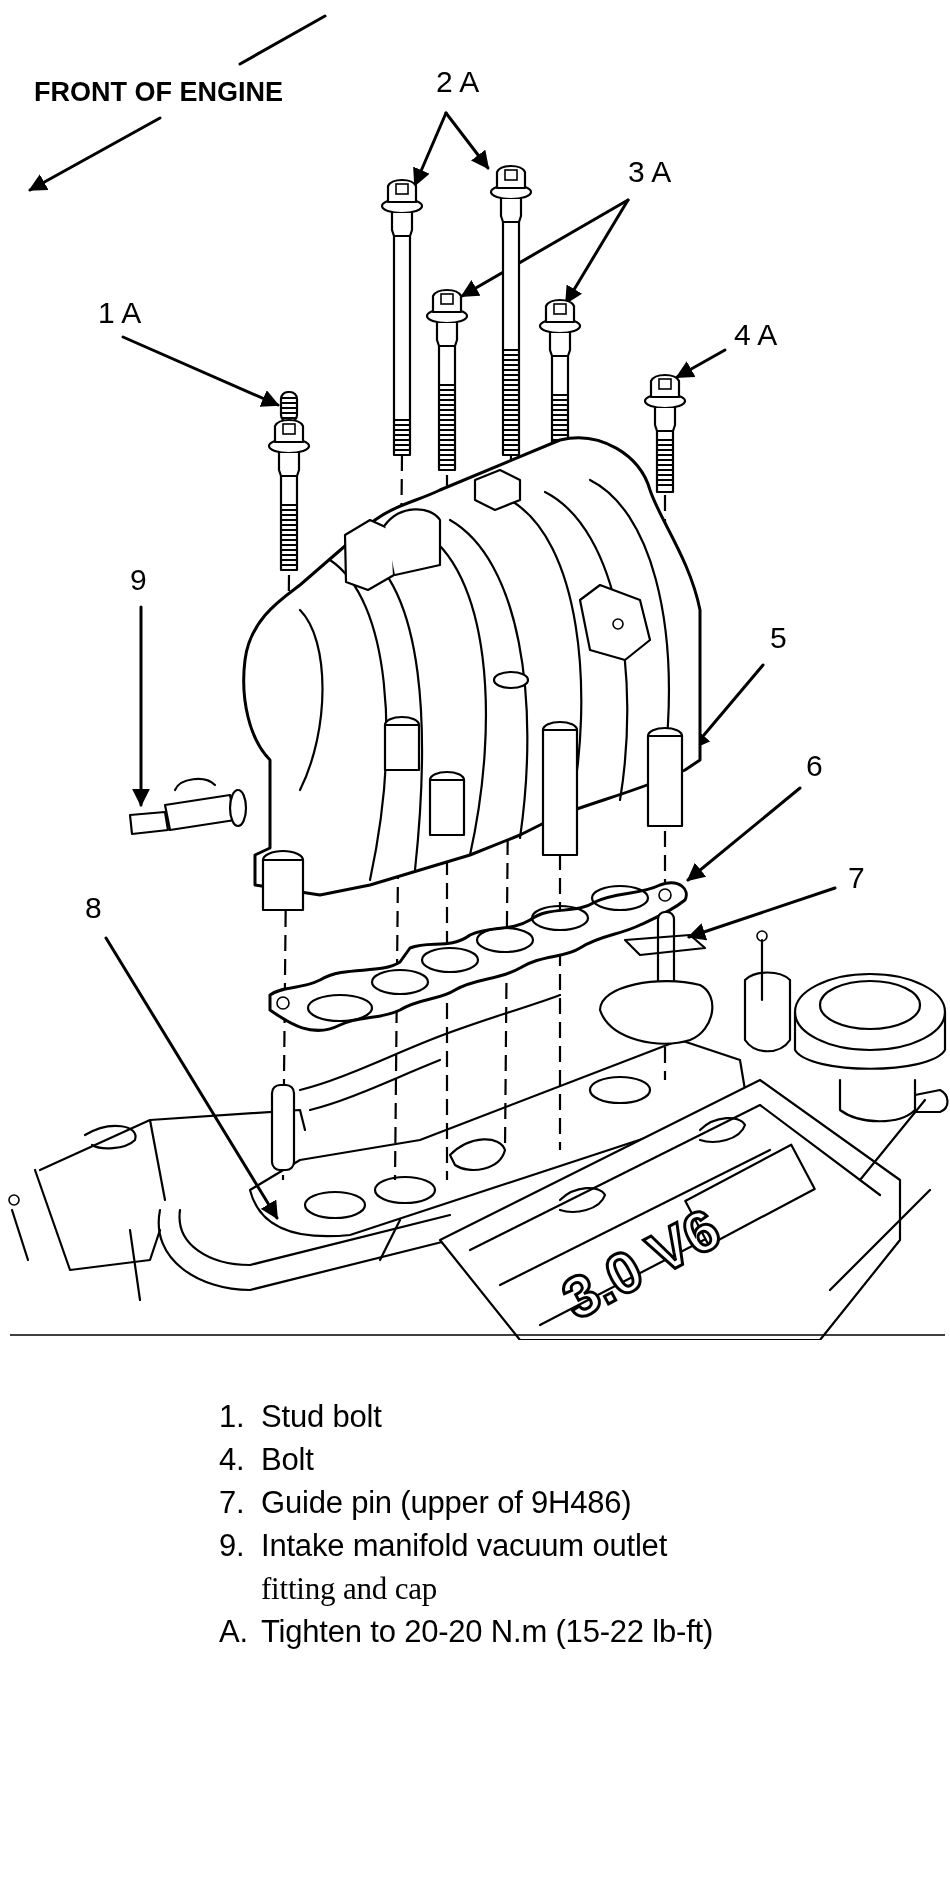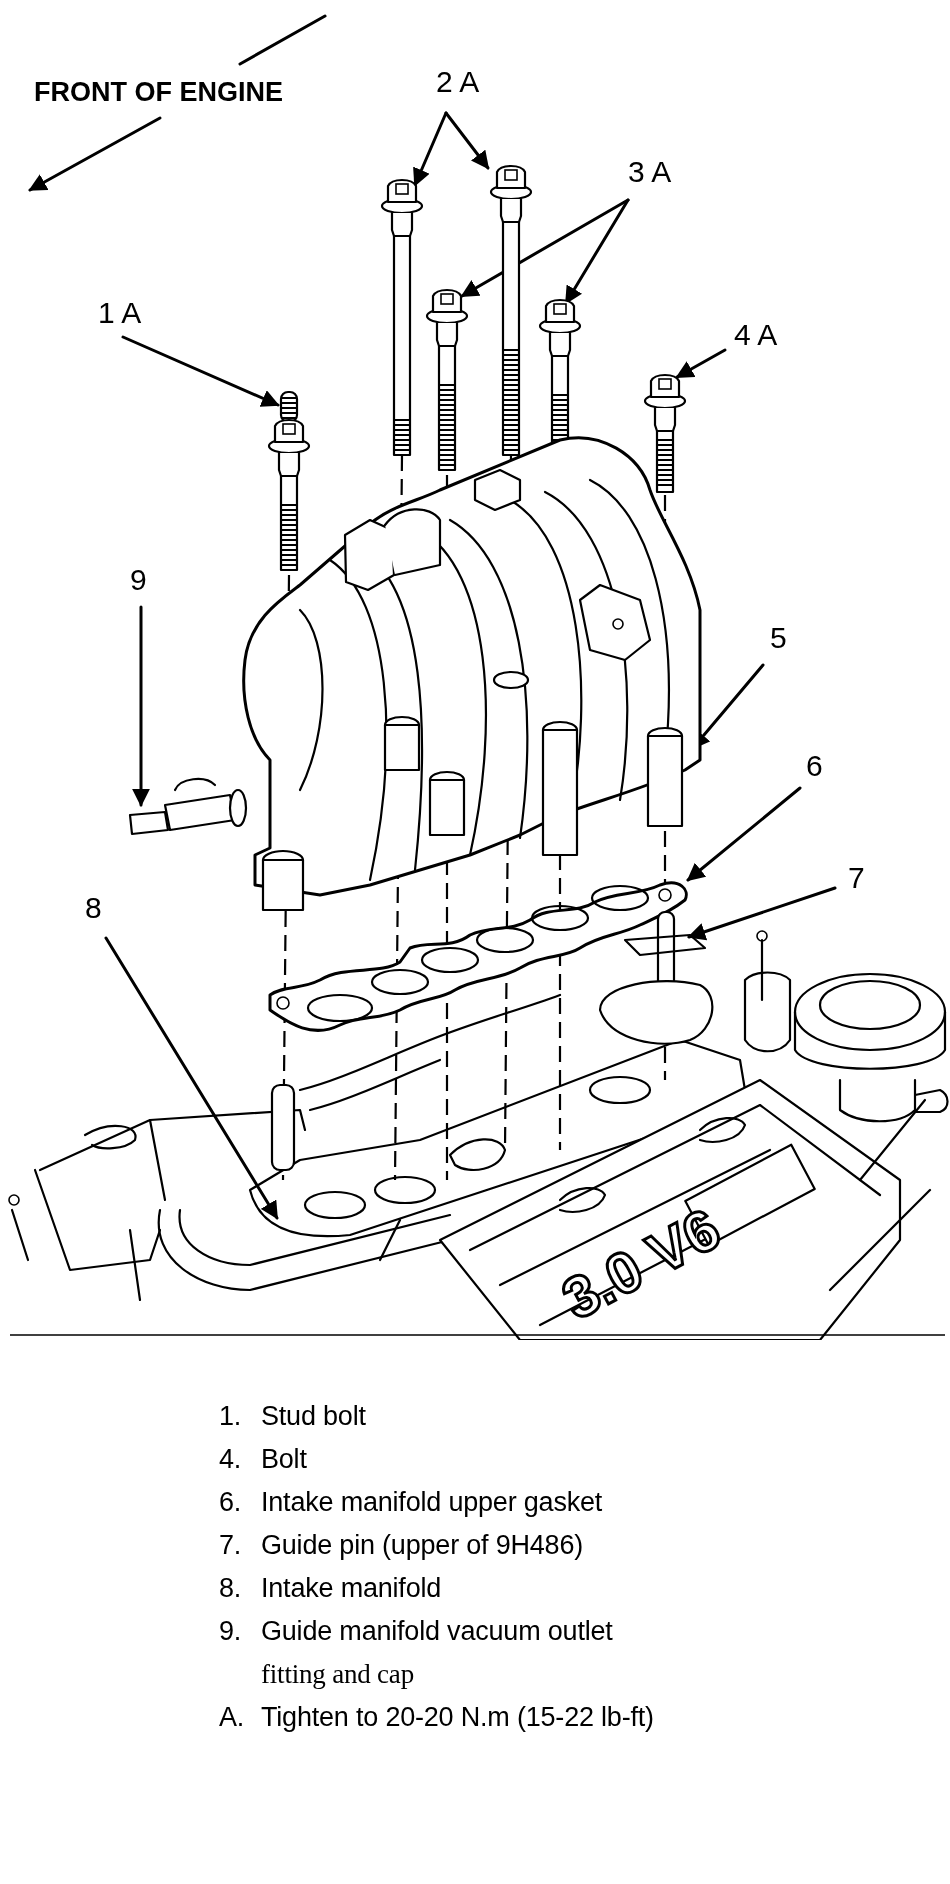--- a/index.html
+++ b/index.html
@@ -9,21 +9,21 @@
     .lbl { font-family: "Liberation Sans", sans-serif; fill: #000; }
     .lbl-front { font-size: 27px; font-weight: bold; }
     .lbl-call { font-size: 30px; }
     .ln { stroke: #000; fill: none; stroke-width: 3; stroke-linecap: round; stroke-linejoin: round; }
     .ln2 { stroke: #000; fill: none; stroke-width: 2.2; stroke-linecap: round; stroke-linejoin: round; }
     .thin { stroke: #000; fill: none; stroke-width: 1.6; }
     .dash { stroke: #000; fill: none; stroke-width: 2.2; stroke-dasharray: 16 8; }
     .fillw { fill: #fff; }
     .thread { stroke: #000; stroke-width: 2; }
     #legend { position: absolute; left: 219px; top: 1395px; width: 700px; }
-    .legend-row { font-size: 27px; line-height: 43px; white-space: nowrap; letter-spacing: -0.2px; }
+    .legend-row { font-size: 31px; line-height: 43px; white-space: nowrap; letter-spacing: -0.2px; }
     .legend-row .num { display: inline-block; width: 42px; text-align: left; }
     .legend-cont { padding-left: 42px; font-family: Liberation Serif, serif; }
   </style>
 </head>
 <body>
 
 <svg id="diagram" viewBox="0 0 950 1340" xmlns="http://www.w3.org/2000/svg">
   <defs>
     <marker id="ah" viewBox="0 0 10 10" refX="9" refY="5" markerWidth="6" markerHeight="6" orient="auto-start-reverse">
       <path d="M0,0 L10,5 L0,10 z" fill="#000"></path>
@@ -302,19 +302,17 @@
     <line class="ln2" x1="380" y1="1260" x2="400" y2="1220"></line>
     <line class="ln2" x1="130" y1="1230" x2="140" y2="1300"></line>
   </g>
 
   <line class="thin" x1="10" y1="1335" x2="945" y2="1335"></line>
 </svg>
 
 <div id="legend">
     <div class="legend-row"><span class="num">1.</span><span>Stud bolt</span></div>
     <div class="legend-row"><span class="num">4.</span><span>Bolt</span></div>
-    <div class="legend-row"><span class="num">6.</span><span>Intake manifold upper gasket</span></div>
     <div class="legend-row"><span class="num">7.</span><span>Guide pin (upper of 9H486)</span></div>
-    <div class="legend-row"><span class="num">8.</span><span>Intake manifold</span></div>
-    <div class="legend-row"><span class="num">9.</span><span>Guide manifold vacuum outlet</span></div>
+    <div class="legend-row"><span class="num">9.</span><span>Intake manifold vacuum outlet</span></div>
     <div class="legend-row legend-cont">fitting and cap</div>
     <div class="legend-row"><span class="num">A.</span><span>Tighten to 20-20 N.m (15-22 lb-ft)</span></div>
   </div>
 
 </body></html>

